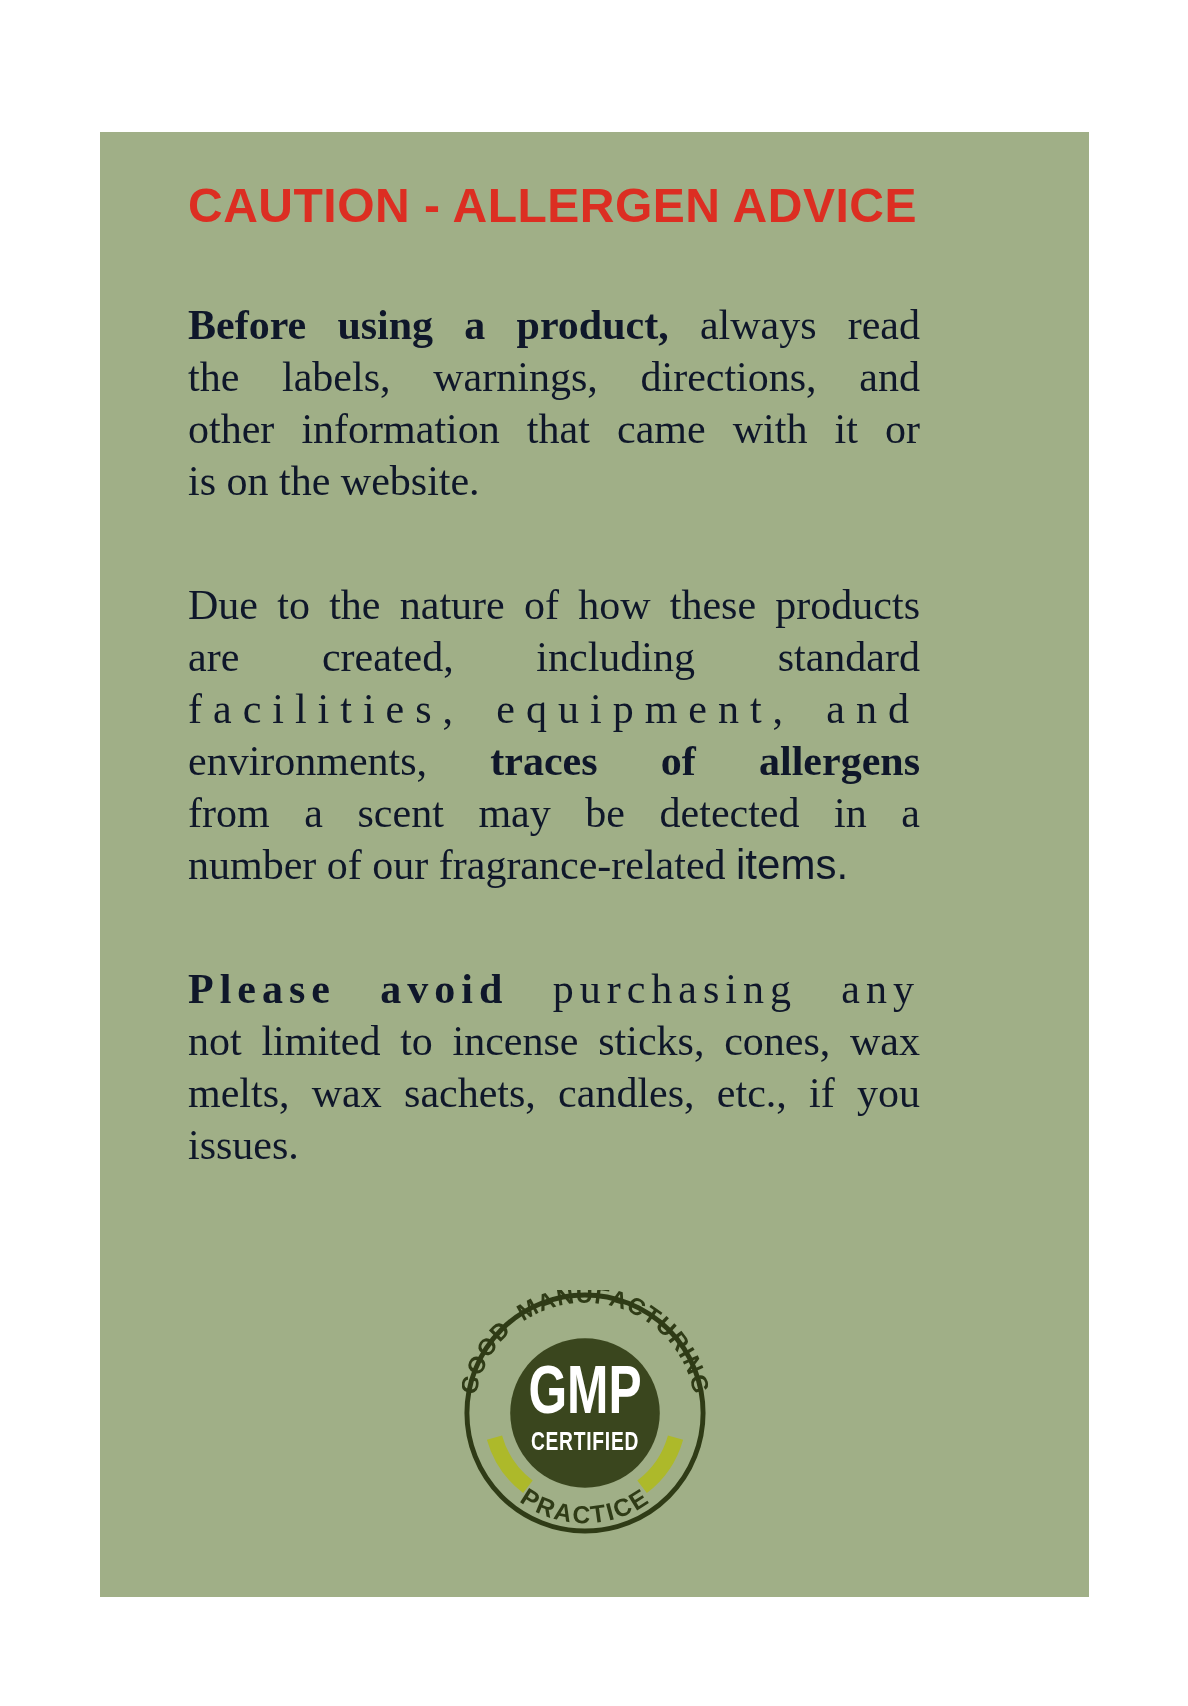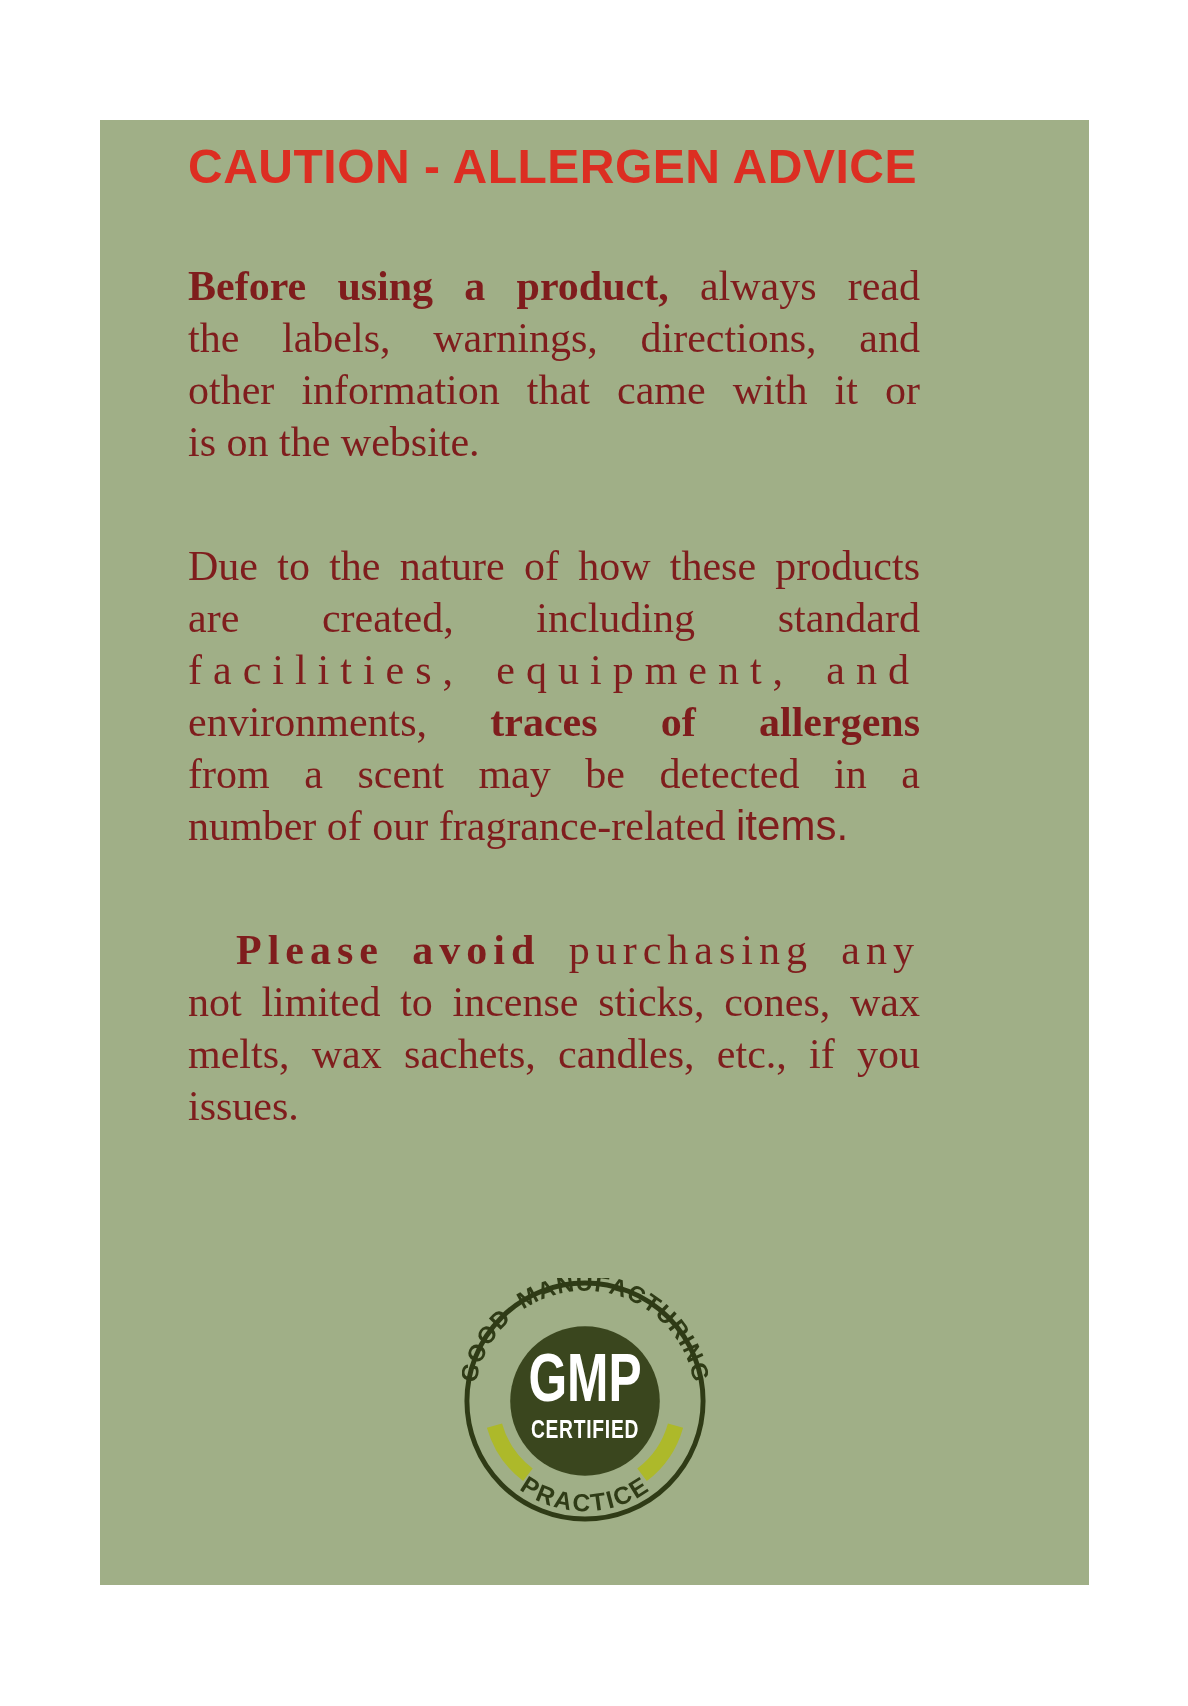--- a/index.html
+++ b/index.html
@@ -4,52 +4,52 @@
 <style>
   html, body { margin: 0; padding: 0; }
   body {
     width: 1188px; height: 1706px;
     background: #ffffff;
     position: relative;
     font-family: "Liberation Serif", serif;
   }
   .card {
     position: absolute;
-    left: 100px; top: 120px;
+    left: 100px; top: 132px;
     width: 989px; height: 1465px;
     background: #a0af87;
     box-sizing: border-box;
-    padding: 19px 0 0 88px;
+    padding: 46px 0 0 88px;
   }
   .content { width: 732px; }
   .title {
     font-family: "Liberation Sans", sans-serif;
     font-weight: bold;
     font-size: 48px;
     line-height: 55px;
     letter-spacing: 0.5px;
     color: #dc2e22;
     margin: 0 0 66px 0;
     white-space: nowrap;
   }
   .para {
     font-size: 42px;
     line-height: 52px;
-    color: #7f1d1d;
+    color: #0f172a;
     margin: 0 0 72px 0;
   }
   .para strong { font-weight: bold; }
   .line {
     display: block;
     text-align: justify;
     text-align-last: justify;
   }
   .line-last { text-align-last: left; }
   .track { letter-spacing: 11px; }
-  .track-sm { letter-spacing: 6px; margin-left: 48px; }
+  .track-sm { letter-spacing: 6px; }
   .sans { font-family: "Liberation Sans", sans-serif; }
   .badge-wrap {
     position: absolute;
     left: 362px; top: 1158px;
     width: 246px; height: 246px;
   }
   .ring-text {
     font-family: "Liberation Sans", sans-serif;
     font-weight: bold;
     font-size: 24px;

